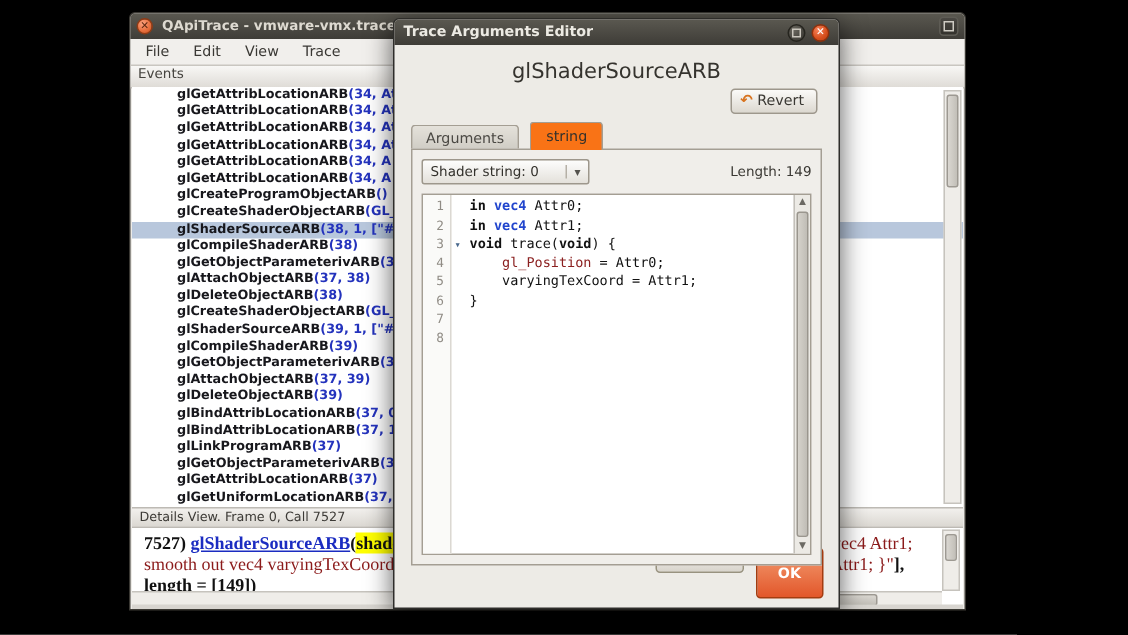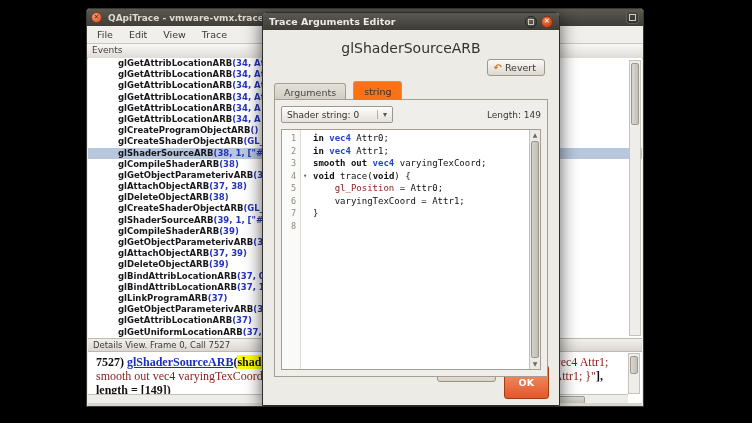--- a/index.html
+++ b/index.html
@@ -230,21 +230,20 @@
             <div class="gut-num">3</div>
             <div class="gut-num">4</div>
             <div class="gut-num">5</div>
             <div class="gut-num">6</div>
             <div class="gut-num">7</div>
             <div class="gut-num">8</div>
           </div>
         <div class="code-text">
             <div class="code-line"><span class="tok-kw">in </span><span class="tok-ty">vec4</span><span class="tok-id"> Attr0;</span></div>
             <div class="code-line"><span class="tok-kw">in </span><span class="tok-ty">vec4</span><span class="tok-id"> Attr1;</span></div>
-            <div class="code-line"><span class="tok-kw">smooth out </span><span class="tok-ty">vec4</span><span class="tok-id"> varyingTexCoord;</span></div>
             <div class="code-line"><span class="fold">▾</span><span class="tok-kw">void</span><span class="tok-id"> trace(</span><span class="tok-kw">void</span><span class="tok-id">) {</span></div>
             <div class="code-line"><span class="tok-id">    </span><span class="tok-bi">gl_Position</span><span class="tok-id"> = Attr0;</span></div>
             <div class="code-line"><span class="tok-id">    varyingTexCoord = Attr1;</span></div>
             <div class="code-line"><span class="tok-id">}</span></div>
           </div>
         <div class="ed-scroll">
           <span class="arr">▲</span>
           <span class="thumb"></span>
           <span class="arr">▼</span>
         </div>

